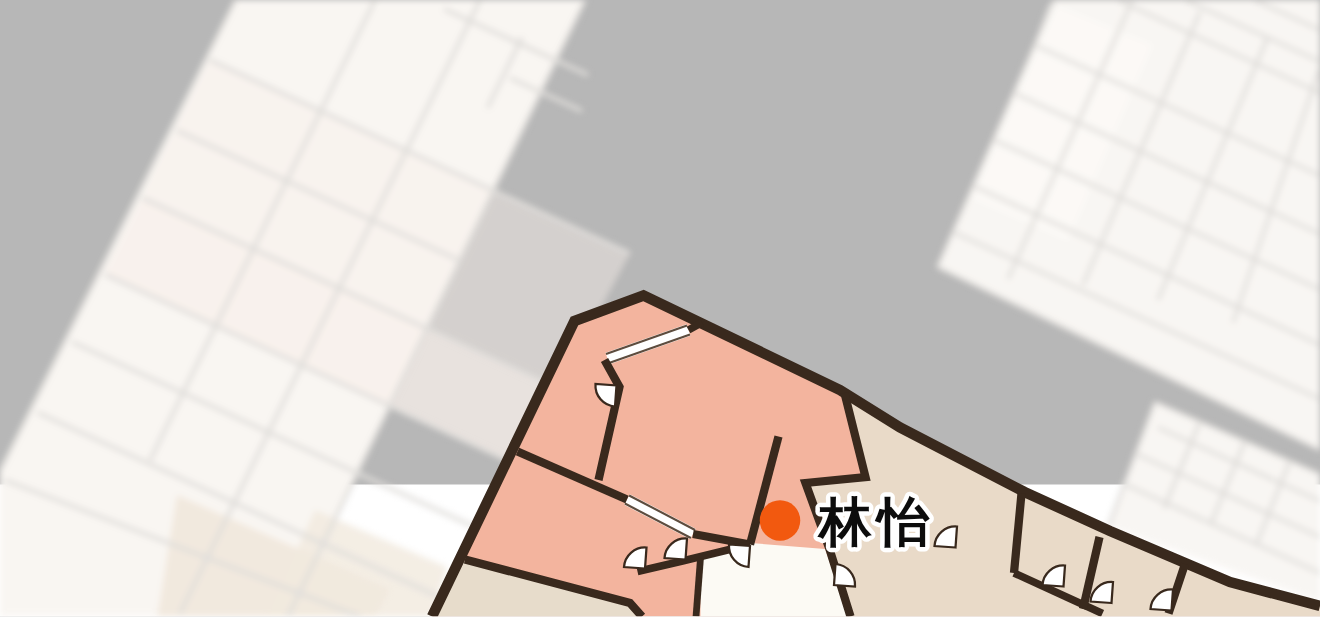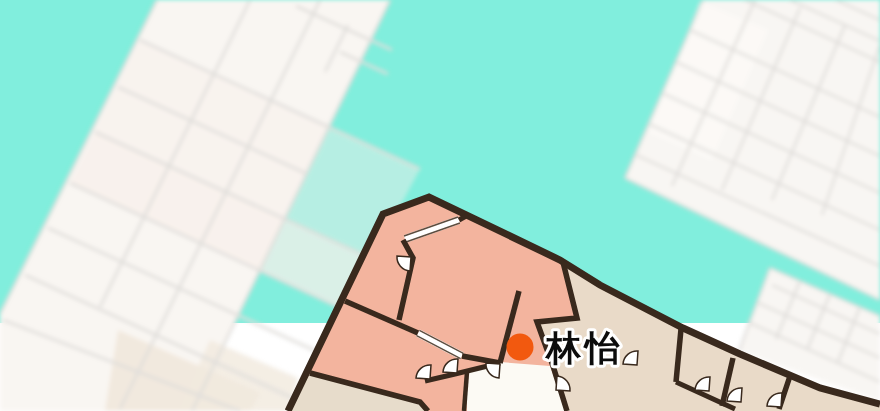--- a/index.html
+++ b/index.html
@@ -1,17 +1,17 @@
 <!DOCTYPE html>
 <html><head>
 <meta charset="utf-8">
 <style>
   html,body{margin:0;padding:0;background:#ffffff;}
   body{width:880px;height:411px;overflow:hidden;font-family:"DejaVu Sans",sans-serif;}
-  .map-wrap{position:relative;width:880px;height:323px;background:#5eead4;text-align:center;}
+  .map-wrap{position:relative;width:880px;height:323px;background:#a3a3a3;text-align:center;}
   svg{display:block;}
   .bg-blur{filter:blur(2.1px);}
   .poi-label{font-family:"DejaVu Sans",sans-serif;font-weight:700;font-size:35px;letter-spacing:4px;
              paint-order:stroke;stroke:#ffffff;stroke-width:6px;stroke-linejoin:round;fill:#0c0c0c;}
 </style>
 </head>
 <body>
 
 <div class="map-wrap">
 <svg width="880" height="411" viewBox="0 0 880 411">

